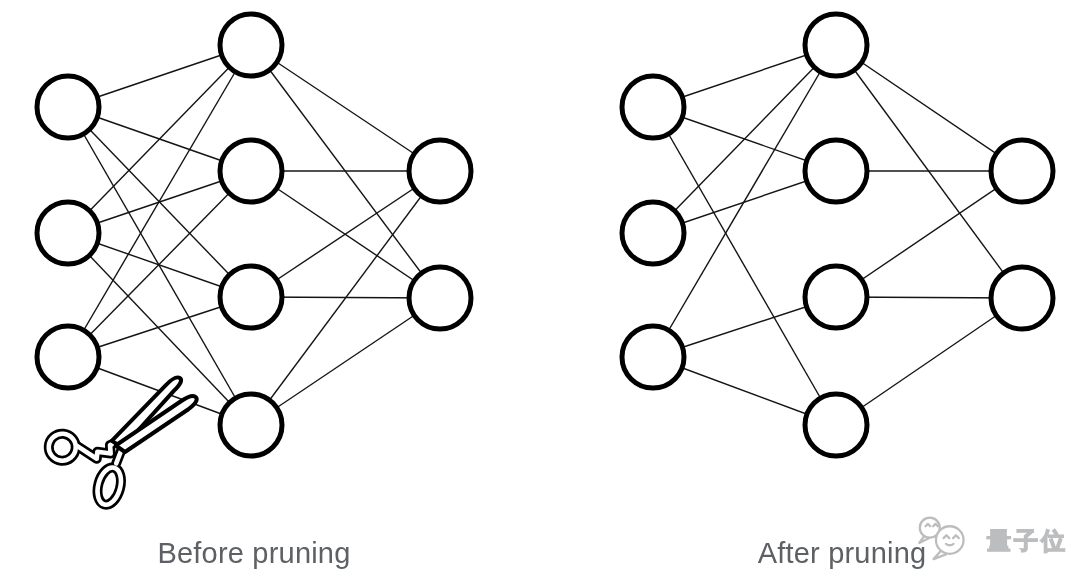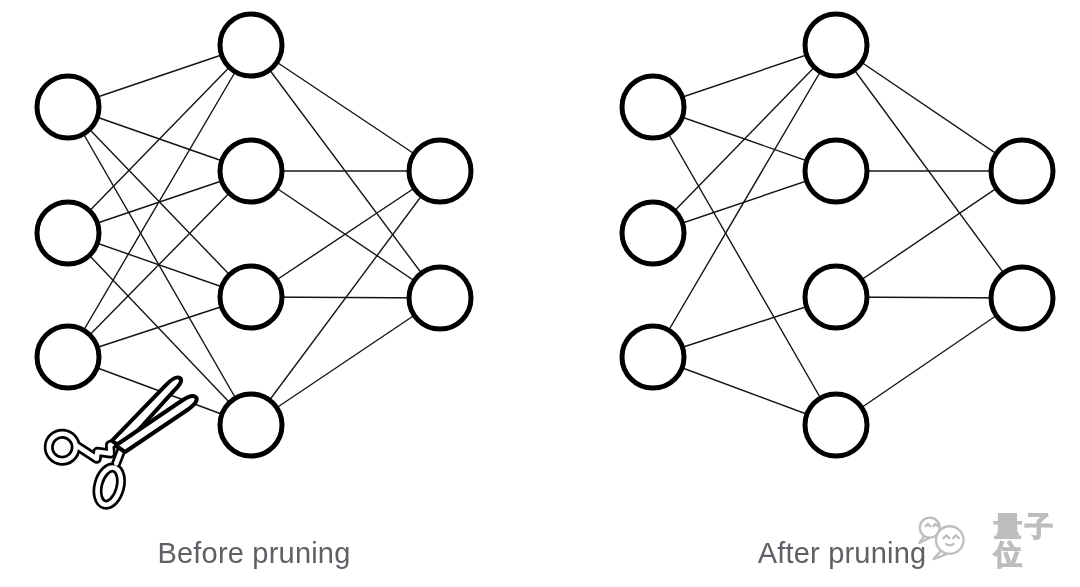--- a/index.html
+++ b/index.html
@@ -24,21 +24,21 @@
   #label-before{left:94px;top:537px;}
   #label-after{left:682px;top:537px;}
   #watermark{
     position:absolute;left:906px;top:512px;height:58px;
     display:flex;align-items:center;
   }
   #wm-icon{width:78px;height:56px;flex:0 0 auto;}
   .wm-stroke{fill:none;stroke:var(--wm-color,#bcbdbf);stroke-width:2.4;stroke-linecap:round;stroke-linejoin:round;}
   .wm-fill{fill:#fff;stroke:var(--wm-color,#bcbdbf);stroke-width:2.4;}
   #wm-text{
-    margin-left:10px;font-size:28px;font-weight:700;letter-spacing:3px;line-height:1;
+    margin-left:3px;font-size:24px;font-weight:700;letter-spacing:3px;line-height:1;
     color:#0f766e;-webkit-text-stroke:1.3px var(--wm-color,#b7b8ba);
     font-family:"Liberation Sans", sans-serif;
   }
 </style>
 </head>
 <body>
 
 <div id="stage" style="--bg: #ffffff; --edge-color: #141414; --edge-width: 1.4; --node-fill: #ffffff; --node-stroke: #000000; --node-sw: 5; --label-color: #5d6064; --wm-color: #bcbdbf;">
 
   <svg id="net-svg" viewBox="0 0 1080 587">

